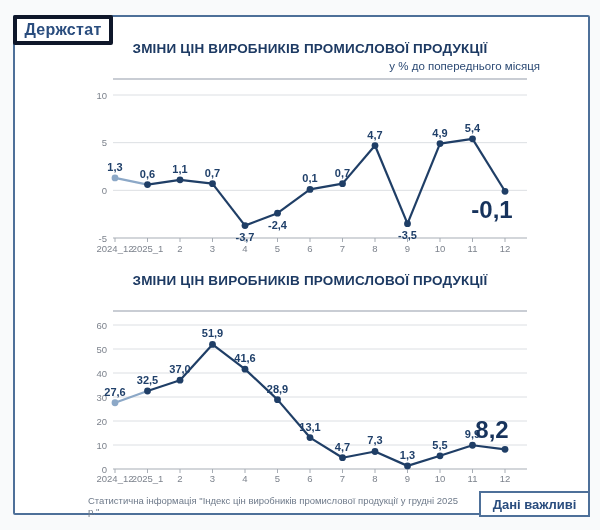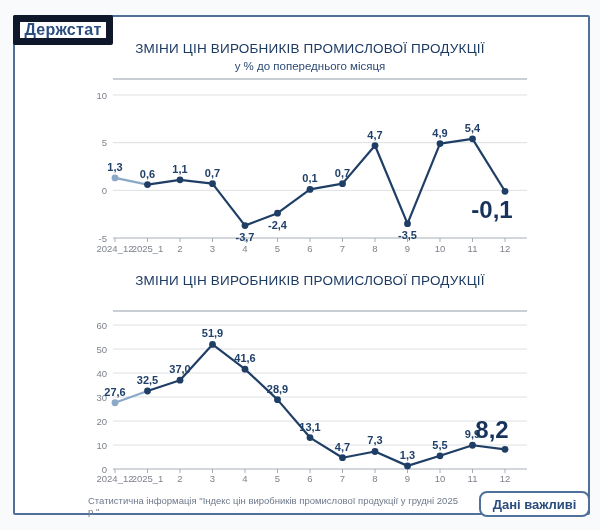--- a/index.html
+++ b/index.html
@@ -1,28 +1,28 @@
 <!DOCTYPE html>
 <html><head>
 <meta charset="utf-8">
 <style>
   html,body{margin:0;padding:0;background:#f6f8fa;font-family:"Liberation Sans",sans-serif;}
   .stage{position:relative;width:600px;height:530px;background:#f9fafb;overflow:hidden;}
   .card{position:absolute;left:13px;top:15px;width:577px;height:500px;background:#ffffff;
         border:2px solid #4e7099;box-sizing:border-box;border-radius:2px;}
   .logo-box{position:absolute;left:13px;top:15px;width:100px;height:30px;background:#ffffff;
-        border:7px solid #0f172a;box-sizing:border-box;display:flex;align-items:center;justify-content:center;
+        border:4px solid #0f172a;box-sizing:border-box;display:flex;align-items:center;justify-content:center;
         z-index:3;border-radius:2px;}
   .logo-box span{font-size:16px;font-weight:bold;color:#2a4d7e;letter-spacing:.3px;}
   .badge-box{position:absolute;left:479px;top:491px;width:111px;height:26px;background:#ffffff;
         border:2px solid #4e7099;box-sizing:border-box;display:flex;align-items:center;justify-content:center;
-        z-index:3;border-radius:8px;}
+        z-index:3;border-radius:0;}
   .badge-box span{font-size:13px;font-weight:bold;color:#2a4d7e;}
   .chart-title{position:absolute;left:80px;width:460px;text-align:center;font-size:13.5px;
-        font-weight:normal;color:#1d3a63;letter-spacing:.2px;}
+        font-weight:bold;color:#1d3a63;letter-spacing:.2px;}
   .chart-subtitle{position:absolute;left:80px;width:460px;text-align:center;font-size:11.5px;
         color:#2c4a74;}
   .divider{position:absolute;left:113px;width:414px;height:2px;background:#c9cdd4;}
   .chart-svg{position:absolute;left:55px;}
   svg text{font-family:"Liberation Sans",sans-serif;}
   .tick{font-size:9.5px;fill:#7d838d;}
   .lab{font-size:11px;font-weight:bold;fill:#20406a;}
   .biglab{font-size:24px;font-weight:bold;fill:#17335c;}
   .source-note{position:absolute;left:88px;top:495px;width:380px;font-size:9.5px;color:#6e7a8a;}
 </style>
@@ -30,21 +30,21 @@
 <body>
 
 <div class="stage">
   <div class="card"></div>
 
   <div class="logo-box">
     <span>Держстат</span>
   </div>
 
   <div class="chart-title" style="top:41px;">ЗМІНИ ЦІН ВИРОБНИКІВ ПРОМИСЛОВОЇ ПРОДУКЦІЇ</div>
-  <div class="chart-subtitle" style="top:60px;">у % до попереднього місяця</div>
+  <div class="chart-subtitle" style="top:60px;text-align:right;">у % до попереднього місяця</div>
   <div class="divider" style="top:78px;"></div>
   <svg class="chart-svg" style="top:82px;" width="490" height="182">
       <line x1="58" y1="13" x2="472" y2="13" stroke="#dcdfe3" stroke-width="1"></line>
       <text x="52" y="16.5" text-anchor="end" class="tick">10</text>
       <line x1="58" y1="60.666666666666664" x2="472" y2="60.666666666666664" stroke="#dcdfe3" stroke-width="1"></line>
       <text x="52" y="64.16666666666666" text-anchor="end" class="tick">5</text>
       <line x1="58" y1="108.33333333333333" x2="472" y2="108.33333333333333" stroke="#dcdfe3" stroke-width="1"></line>
       <text x="52" y="111.83333333333333" text-anchor="end" class="tick">0</text>
       <line x1="58" y1="156" x2="472" y2="156" stroke="#a7adb5" stroke-width="1"></line>
       <text x="52" y="159.5" text-anchor="end" class="tick">-5</text>

